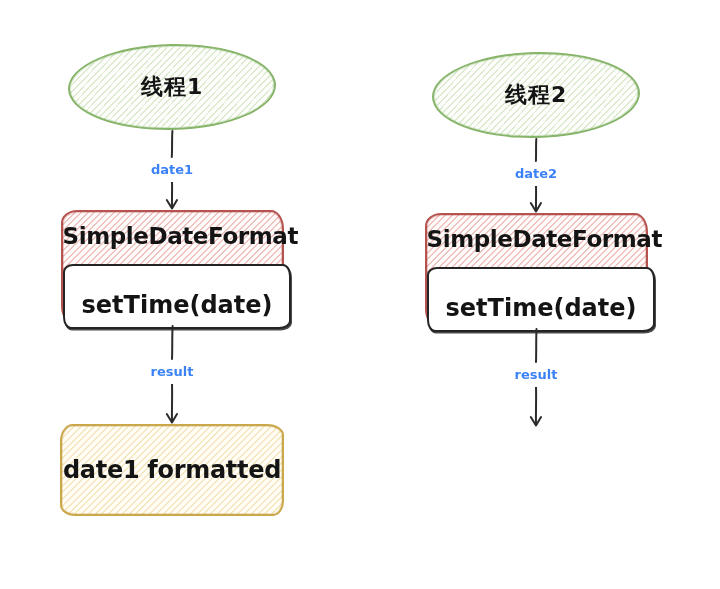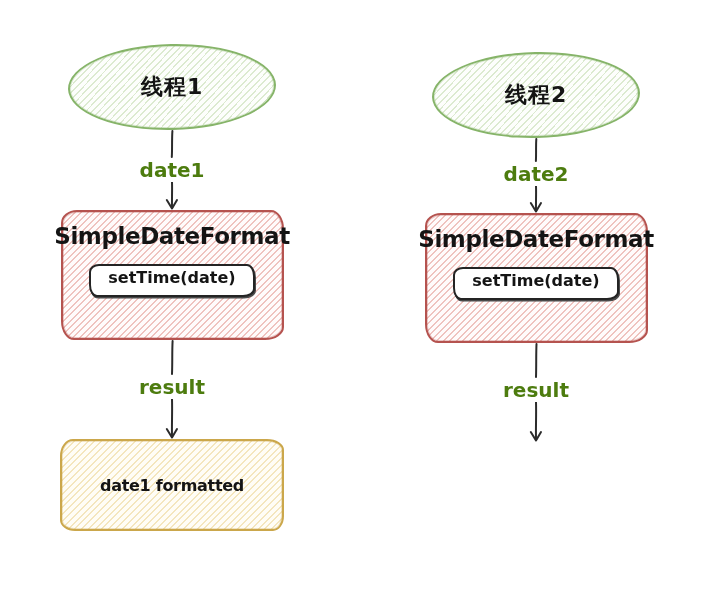--- a/index.html
+++ b/index.html
@@ -45,74 +45,74 @@
     transform: rotate(1.2deg);
     letter-spacing: 1px;
   }
 
   .seg { flex: none; display: block; }
 
   .arrow-label {
     flex: none;
     height: 24px;
     line-height: 24px;
-    font-size: 20px;
+    font-size: 13px;
     font-weight: 600;
-    color: #4d7c0f;
+    color: #3b82f6;
   }
 
   
   .processor {
     flex: none;
     width: 223px;
-    height: 130px;
+    height: 115px;
     border: 2.5px solid #b5534f;
     border-radius: 16px 13px 19px 13px / 13px 19px 13px 19px;
     background:
       repeating-linear-gradient(135deg, rgba(255,255,255,0) 0 3.2px, #efc3bf 3.2px 4.6px),
       #fffbfb;
     display: flex;
     flex-direction: column;
-    align-items: center;
+    align-items: flex-start;
     box-shadow: inset 0 0 0 1px rgba(181,83,79,.3);
   }
   .processor-title {
     margin-top: 11px;
     font-size: 23px;
     font-weight: 700;
     letter-spacing: -0.4px;
   }
   .method {
     margin-top: 15px;
     background: #ffffff;
     border: 2.5px solid #242424;
     border-radius: 10px 8px 12px 8px / 8px 12px 8px 12px;
-    padding: 2px 17px 8px 17px;
-    font-size: 16px;
+    padding: 25px 17px 8px 17px;
+    font-size: 24px;
     font-weight: 600;
     box-shadow: 1px 1.5px 0 0 #4a4a4a;
   }
 
   
   .output {
     flex: none;
     width: 224px;
     height: 92px;
     border: 2.5px solid #cba74b;
     border-radius: 13px 17px 11px 15px / 17px 11px 15px 11px;
     background:
       repeating-linear-gradient(135deg, rgba(255,255,255,0) 0 3.4px, #f4e6be 3.4px 4.8px),
       #fffdf6;
     display: flex;
     align-items: center;
     justify-content: center;
     box-shadow: inset 0 0 0 1px rgba(203,167,75,.3);
   }
   .output .node-text {
-    font-size: 16px;
+    font-size: 24px;
     font-weight: 700;
     letter-spacing: -0.3px;
   }
 
   .watermark {
     position: absolute;
     right: 16px;
     bottom: 12px;
     font-size: 19px;
     color: #c9c9c9;

